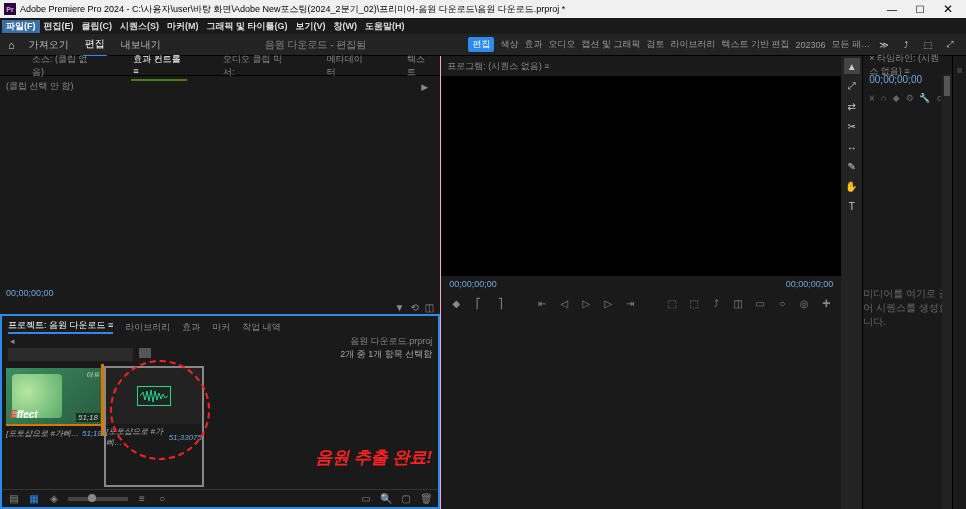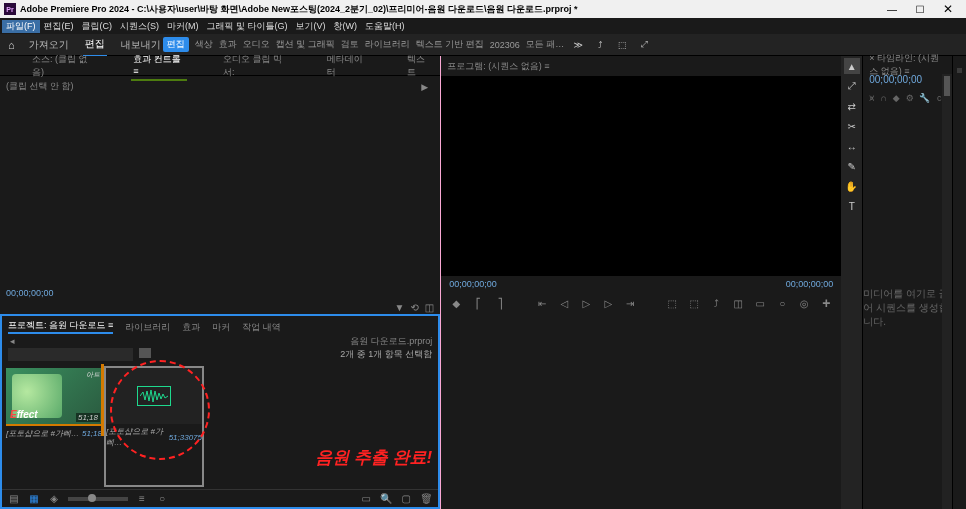--- a/index.html
+++ b/index.html
@@ -1,27 +1,27 @@
 <!DOCTYPE html>
 <html><head>
 <meta charset="utf-8">
 <style>
 * { margin: 0; padding: 0; box-sizing: border-box; font-family: "Malgun Gothic", sans-serif; }
 body { background: #1a1a1a; color: #ccc; width: 966px; height: 509px; overflow: hidden; font-size: 10px; }
 
 
 .title-bar { height: 18px; background: #f0f0f0; display: flex; align-items: center; padding: 0 4px; color: #000; }
 .title-bar .app-icon { width: 12px; height: 12px; background: #2a0a3a; margin-right: 4px; display: flex; align-items: center; justify-content: center; font-size: 7px; color: #e6a6ff; font-weight: bold; }
-.title-bar .title-text { flex: 1; font-size: 9px; font-weight: bold; }
+.title-bar .title-text { flex: 1; font-size: 9px; }
 .title-bar .win-btn { width: 28px; height: 18px; display: flex; align-items: center; justify-content: center; font-size: 10px; }
 .title-bar .win-btn:last-child { font-size: 12px; }
 
 
 .menu-bar { height: 16px; background: #1a1a1a; display: flex; align-items: center; padding: 0 2px; font-size: 9px; }
-.menu-bar .menu-item { padding: 0 4px; color: #ddd; }
+.menu-bar .menu-item { padding: 0 4px; color: #ddd; font-weight: bold; }
 .menu-bar .menu-item:first-child { background: #3a6ea5; color: #fff; }
 
 
 .workspace-bar { height: 22px; background: #232323; display: flex; align-items: center; padding: 0 8px; border-bottom: 1px solid #000; }
 .workspace-bar .left-group { display: flex; align-items: center; gap: 12px; }
 .workspace-bar .home-icon { font-size: 11px; }
 .workspace-bar .ws-tab { font-size: 10px; color: #bbb; padding: 4px 2px; }
 .workspace-bar .ws-tab.active { color: #fff; border-bottom: 2px solid #2d8ceb; }
 .workspace-bar .center-group { flex: 1; text-align: center; font-size: 10px; color: #888; }
 .workspace-bar .right-group { display: flex; align-items: center; gap: 6px; font-size: 9px; color: #999; }
@@ -131,20 +131,21 @@
   <div class="menu-item">도움말(H)</div>
 </div>
 
 <div class="workspace-bar">
   <div class="left-group">
     <span class="home-icon">⌂</span>
     <span class="ws-tab">가져오기</span>
     <span class="ws-tab active">편집</span>
     <span class="ws-tab">내보내기</span>
   </div>
+  <div class="center-group">음원 다운로드 - 편집됨</div>
   <div class="right-group">
     <span class="edit-tab">편집</span>
     <span>색상</span>
     <span>효과</span>
     <span>오디오</span>
     <span>캡션 및 그래픽</span>
     <span>검토</span>
     <span>라이브러리</span>
     <span>텍스트 기반 편집</span>
     <span>202306</span>

